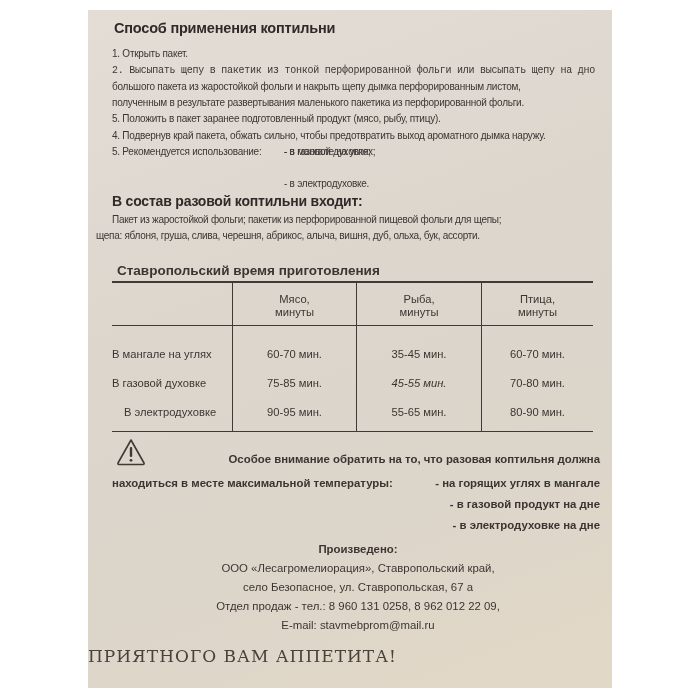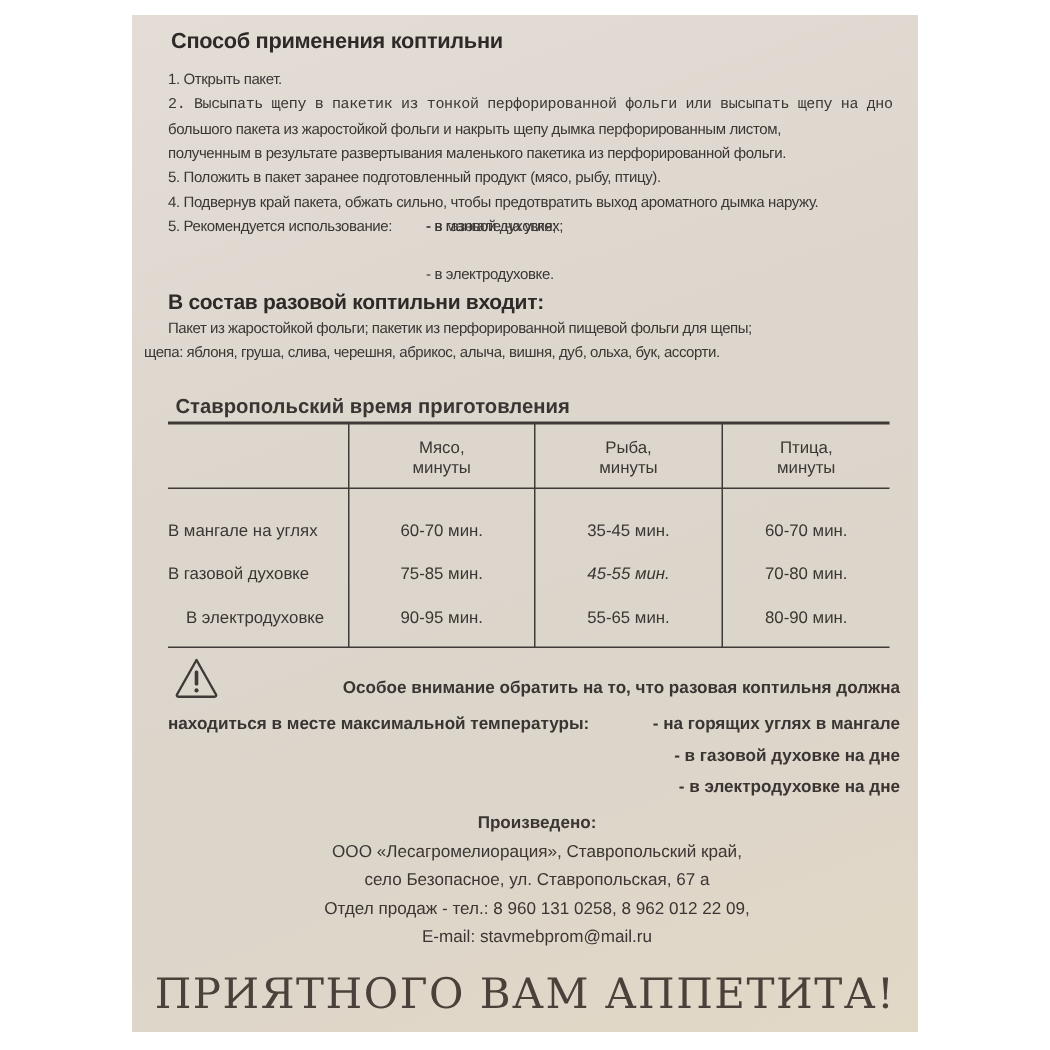--- a/index.html
+++ b/index.html
@@ -16,22 +16,22 @@
     .body { font-size: 10px; color: #3b3633; letter-spacing: -0.25px; }
     .small { font-size: 10px; color: #3b3633; letter-spacing: -0.3px; }
     .h2 { font-weight: bold; font-size: 13.5px; color: #3a3532; }
     
     .tbl-line { position: absolute; background: #3f3a37; }
     .cell { position: absolute; font-size: 11.2px; color: #3b3633; text-align: center; }
     .rowlabel { position: absolute; font-size: 11.2px; color: #3b3633; }
     .warn { font-weight: bold; font-size: 11.4px; color: #3a3532; }
     .prod { font-size: 11.4px; color: #3b3633; text-align: center; width: 540px; left: 0; }
     .bye {
-      position: absolute; left: 0; width: 524px; text-align: center; top: 636px;
-      font-family: "DejaVu Serif", "Liberation Serif", serif; font-size: 28px;
+      position: absolute; left: 0; width: 524px; top: 636px;
+      font-family: "DejaVu Serif", "Liberation Serif", serif; font-size: 17px;
       color: #4a413b; letter-spacing: 1px;
     }
   </style>
 </head>
 <body>
 
 <div class="paper">
 
   <div class="abs h1" style="left:26px; top:10px;">Способ применения коптильни</div>
   <div class="abs body" style="left:24px; top:38px;">1.  Открыть пакет.</div>
@@ -91,21 +91,21 @@
   <div class="abs" style="left:28px; top:428px; width:30px; height:28px;">
     <svg width="30" height="28" viewBox="0 0 30 28">
       <path d="M15 2 L28 25 Q28.5 26.5 27 26.5 L3 26.5 Q1.5 26.5 2 25 Z" fill="none" stroke="#3f3a37" stroke-width="1.6" stroke-linejoin="round"></path>
       <rect x="13.8" y="9" width="2.4" height="10" rx="1" fill="#3f3a37"></rect>
       <circle cx="15" cy="22.3" r="1.4" fill="#3f3a37"></circle>
     </svg>
   </div>
   <div class="abs warn" style="right:12px; top:443px;">Особое внимание обратить на то, что разовая коптильня должна</div>
   <div class="abs warn" style="left:24px; top:467px;">находиться в месте максимальной температуры:</div>
   <div class="abs warn" style="right:12px; top:467px;">- на горящих углях в мангале</div>
-  <div class="abs warn" style="right:12px; top:488px;">- в газовой духовке на дне</div>
+  <div class="abs warn" style="right:12px; top:488px;">- в газовой продукт на дне</div>
   <div class="abs warn" style="right:12px; top:509px;">- в электродуховке на дне</div>
 
   <div class="abs prod" style="top:533px; font-weight:bold;">Произведено:</div>
   <div class="abs prod" style="top:552px;">ООО «Лесагромелиорация», Ставропольский край,</div>
   <div class="abs prod" style="top:571px;">село Безопасное, ул. Ставропольская, 67 а</div>
   <div class="abs prod" style="top:590px;">Отдел продаж - тел.: 8 960 131 0258, 8 962 012 22 09,</div>
   <div class="abs prod" style="top:609px;">E-mail: stavmebprom@mail.ru</div>
 
   <div class="bye">ПРИЯТНОГО ВАМ АППЕТИТА!</div>
 </div>

